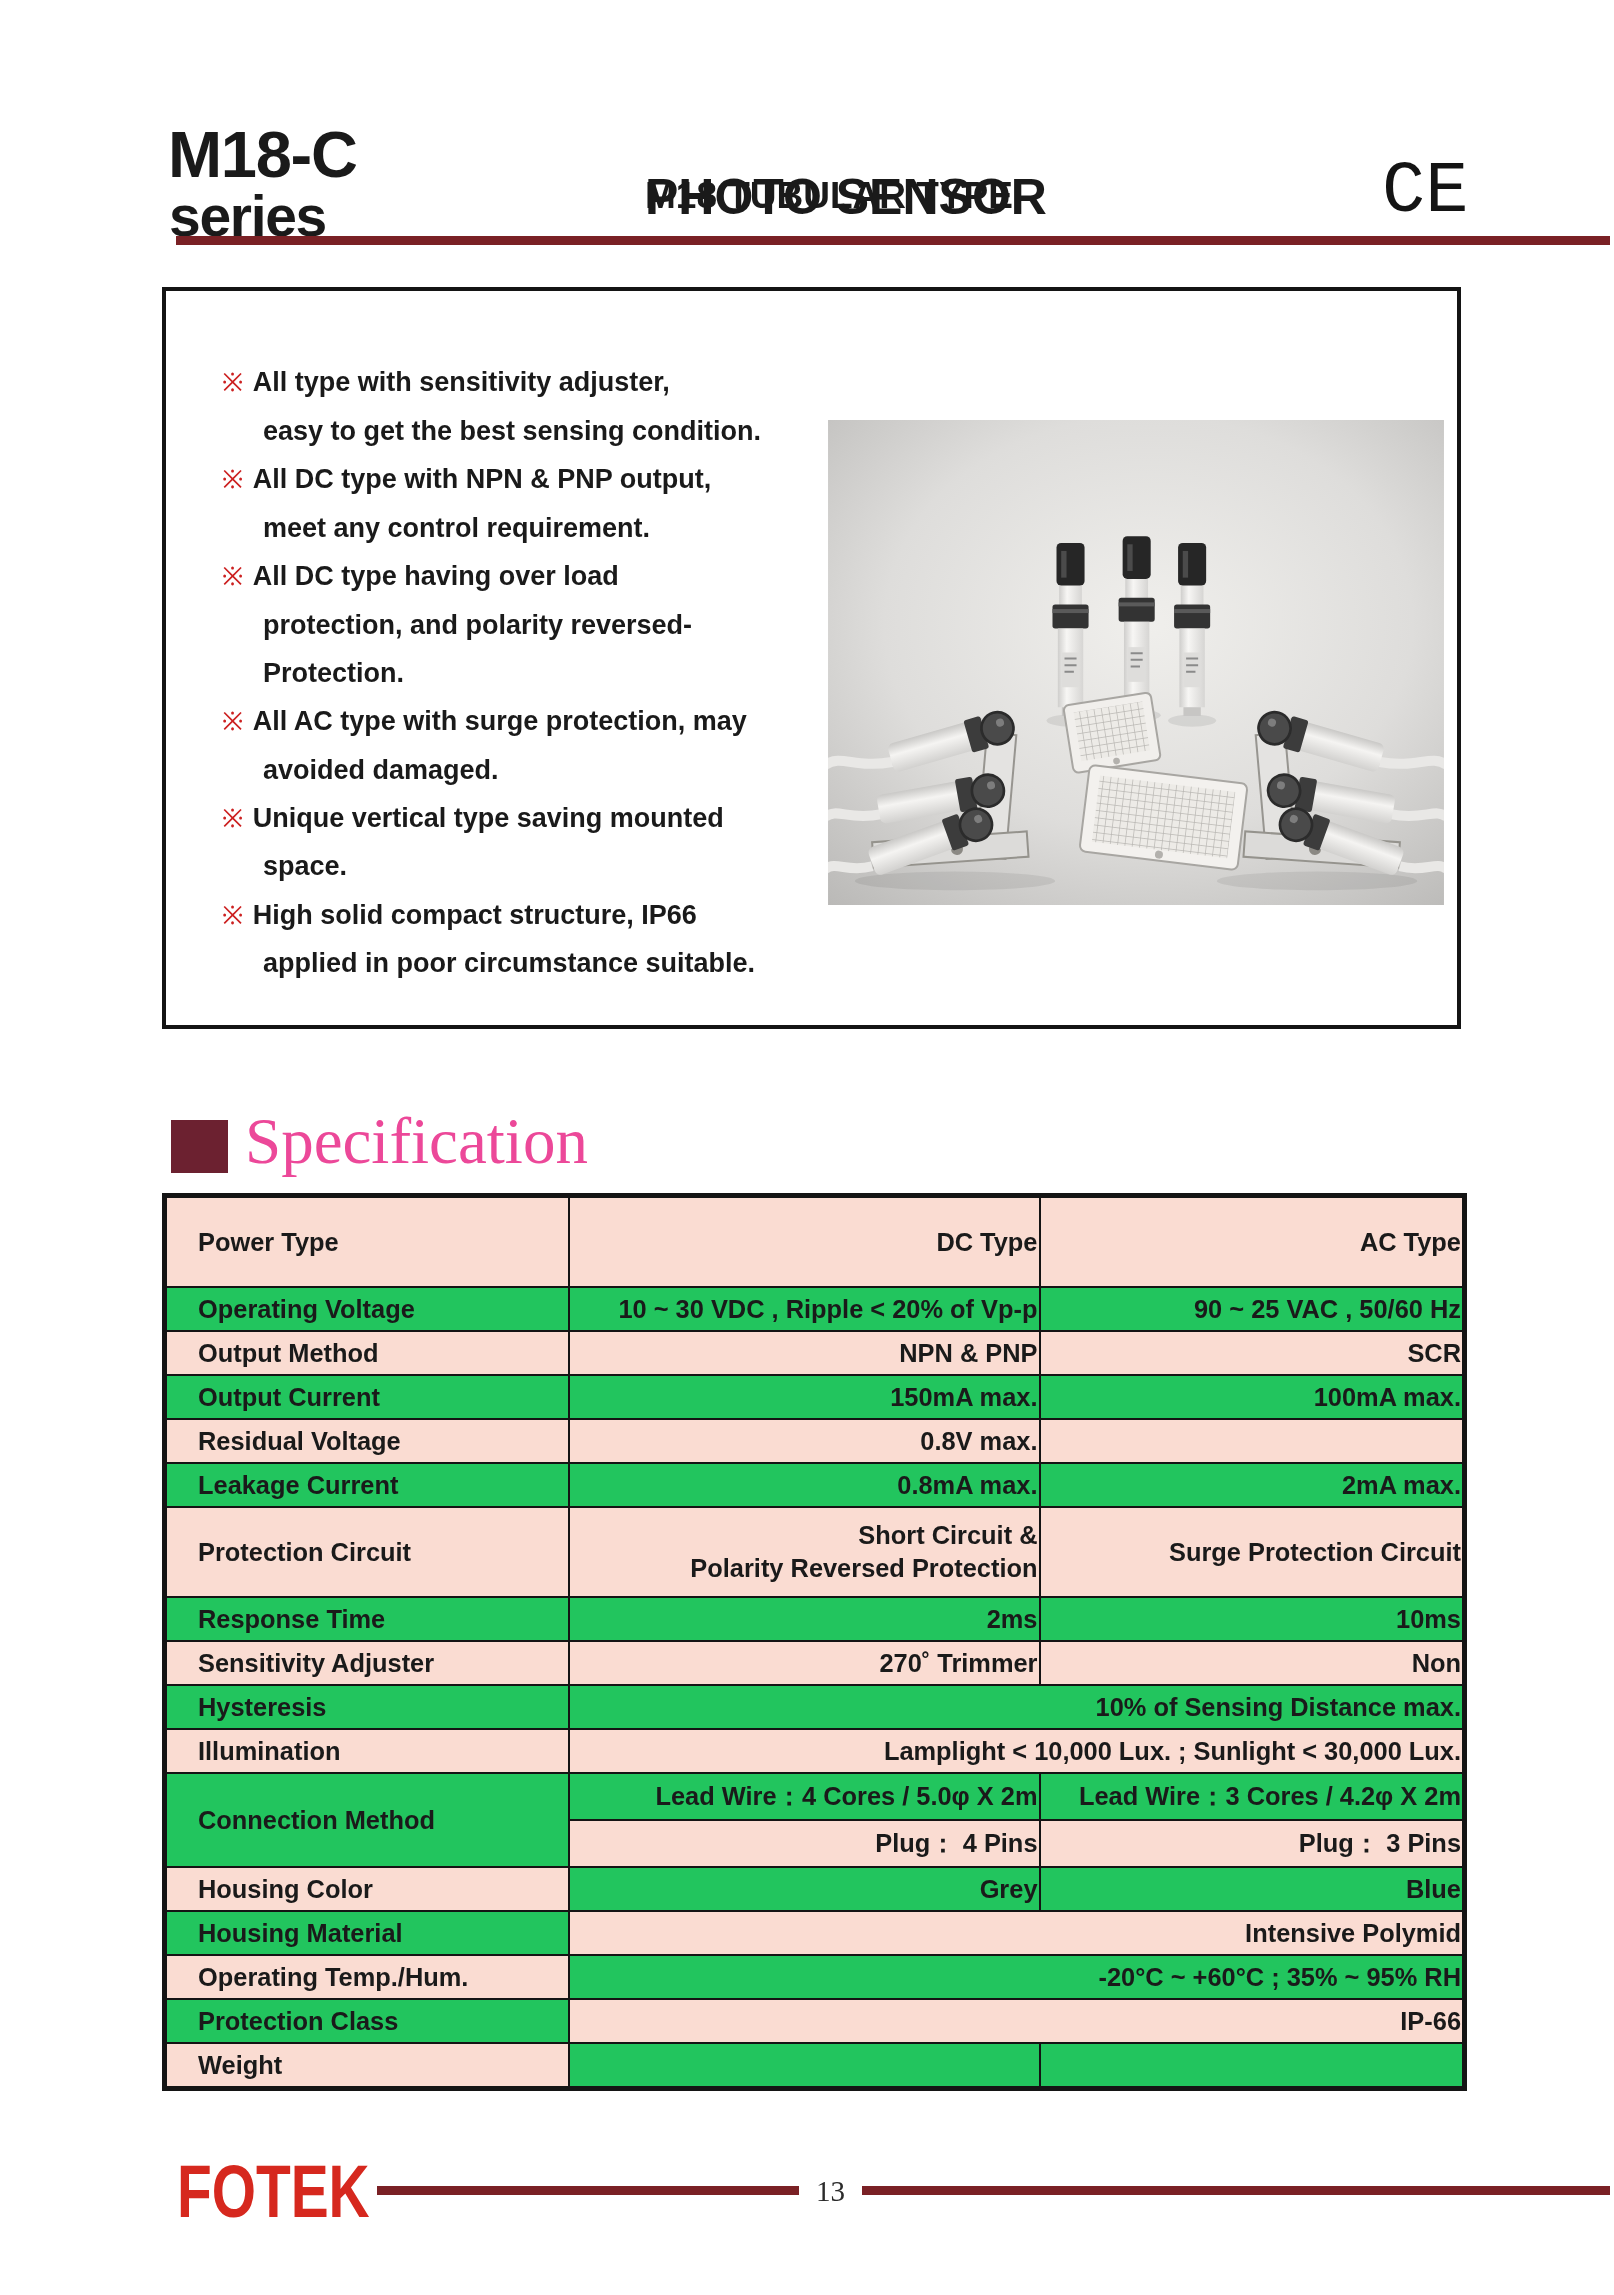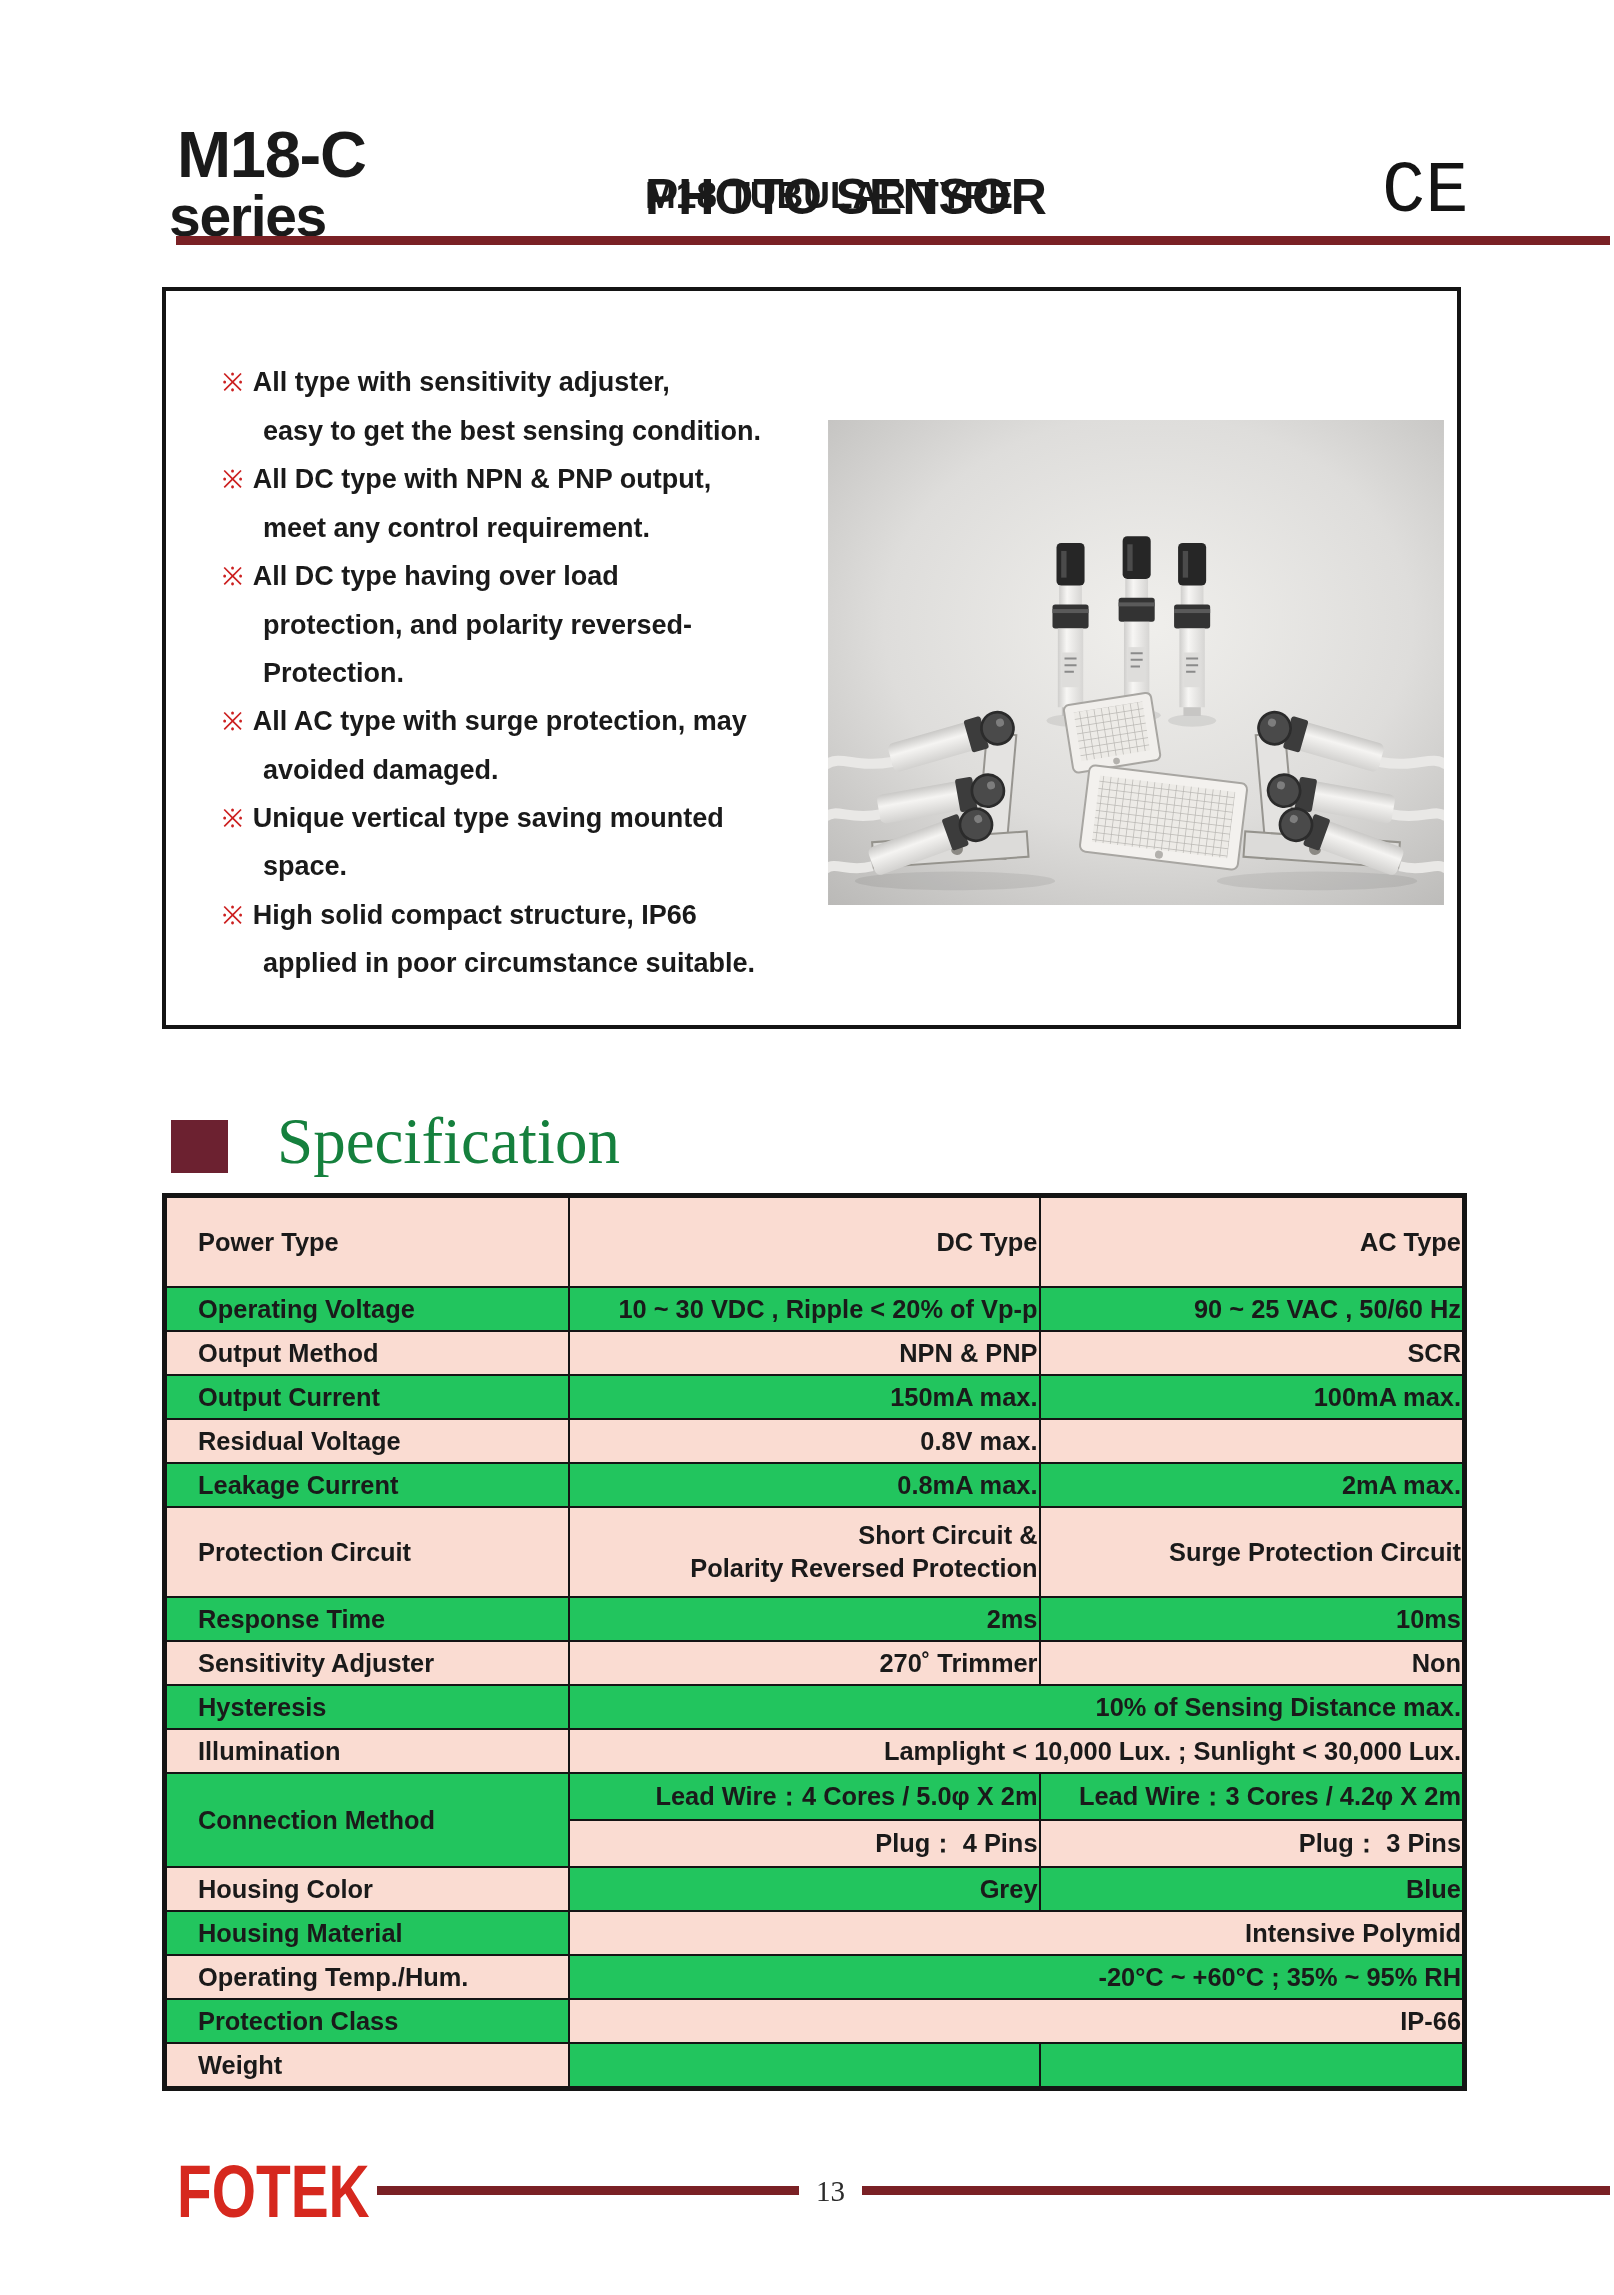--- a/index.html
+++ b/index.html
@@ -1,39 +1,39 @@
 <!DOCTYPE html>
 <html style="font-size:10.7px"><head>
 <meta charset="utf-8">
 <style>
   html,body{margin:0;padding:0;background:#ffffff;}
   #page{position:relative;width:1614px;height:2295px;background:#ffffff;
         font-family:"Liberation Sans",sans-serif;color:#1a1a1a;overflow:hidden;}
   .abs{position:absolute;}
 
   
-  .series-name{left:177px;top:122px;font-size:65px;font-weight:bold;line-height:1;letter-spacing:-1.3px;}
+  .series-name{left:168px;top:122px;font-size:65px;font-weight:bold;line-height:1;letter-spacing:-1.3px;}
   .series-word{left:169px;top:188px;font-size:57px;font-weight:bold;line-height:1;letter-spacing:-1.3px;}
   .subtitle1{left:645px;top:134px;font-size:37px;font-weight:bold;line-height:1;letter-spacing:0px;margin-top:43px;}
   .subtitle2{left:645px;top:172px;font-size:50px;font-weight:bold;line-height:1;}
   .ce-mark{left:1382px;top:156px;font-size:72px;font-family:Liberation Mono, monospace;line-height:1;color:#141414;}
   .header-rule{left:176px;top:236px;width:1434px;height:9.4px;background:#7a2125;}
 
   
   .feature-box{left:162px;top:287px;width:1299px;height:742px;border:4px solid #141414;background:#ffffff;box-sizing:border-box;}
   .feat{position:absolute;left:222px;font-size:27px;font-weight:bold;white-space:nowrap;line-height:1.2;}
   .feat.cont{left:263px;}
   .fmark{color:#cc2020;font-size:25.4px;margin-right:9.4px;font-weight:normal;}
 
   
   .photo{left:828px;top:420px;width:616px;height:485px;}
 
   
   .spec-square{left:171px;top:1120px;width:57px;height:53px;background:#6c2130;}
-  .spec-heading{left:245px;top:1109px;font-size:65px;font-family:"Liberation Serif",serif;color:#15803d;line-height:1;margin-left:32px;}
+  .spec-heading{left:245px;top:1109px;font-size:65px;font-family:"Liberation Serif",serif;color:#ec4899;line-height:1;}
 
   
   .spec-wrap{left:162px;top:1193px;}
   table.spec{border-collapse:collapse;table-layout:fixed;width:1300px;border:5.3px solid #141414;}
   table.spec td{border:2.7px solid #141414;font-weight:bold;font-size:25.4px;color:#1a1a1a;
                 overflow:hidden;white-space:nowrap;}
   td.lbl{text-align:left;padding-left:31px;}
   td.val{text-align:right;}
   .pk{background:#fadcd2;}
   .gy{background:#22c55e;}

